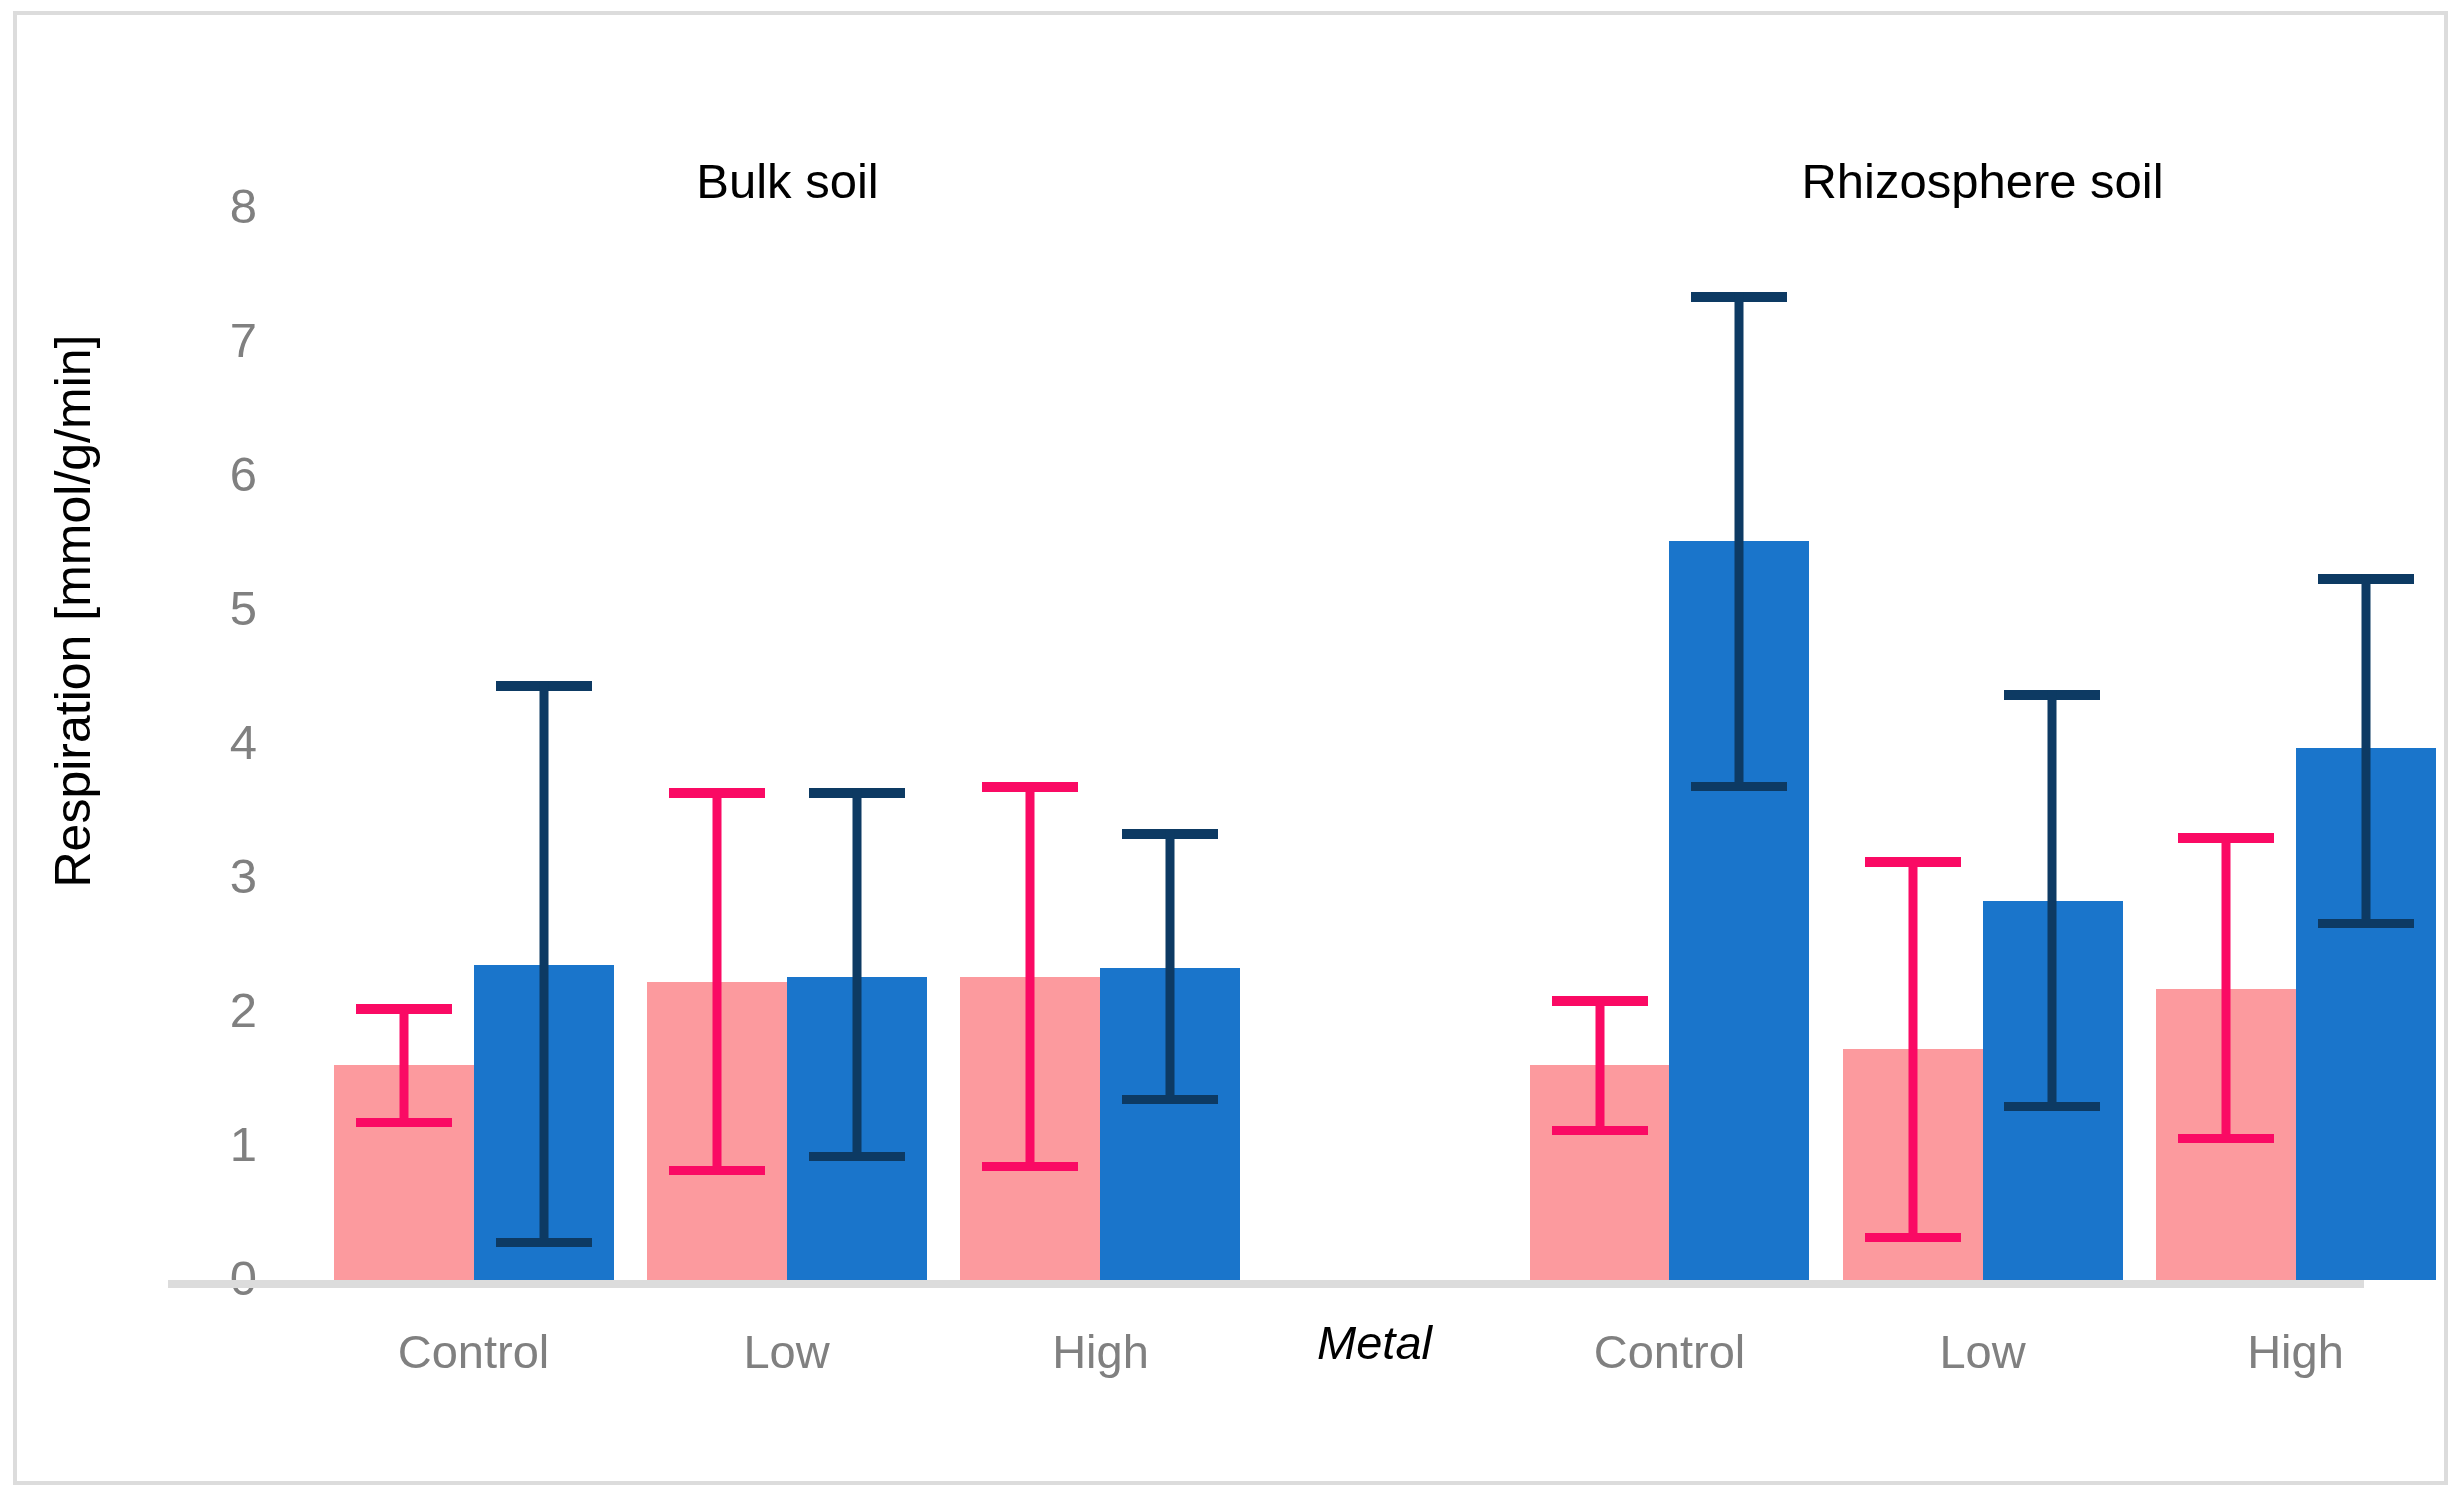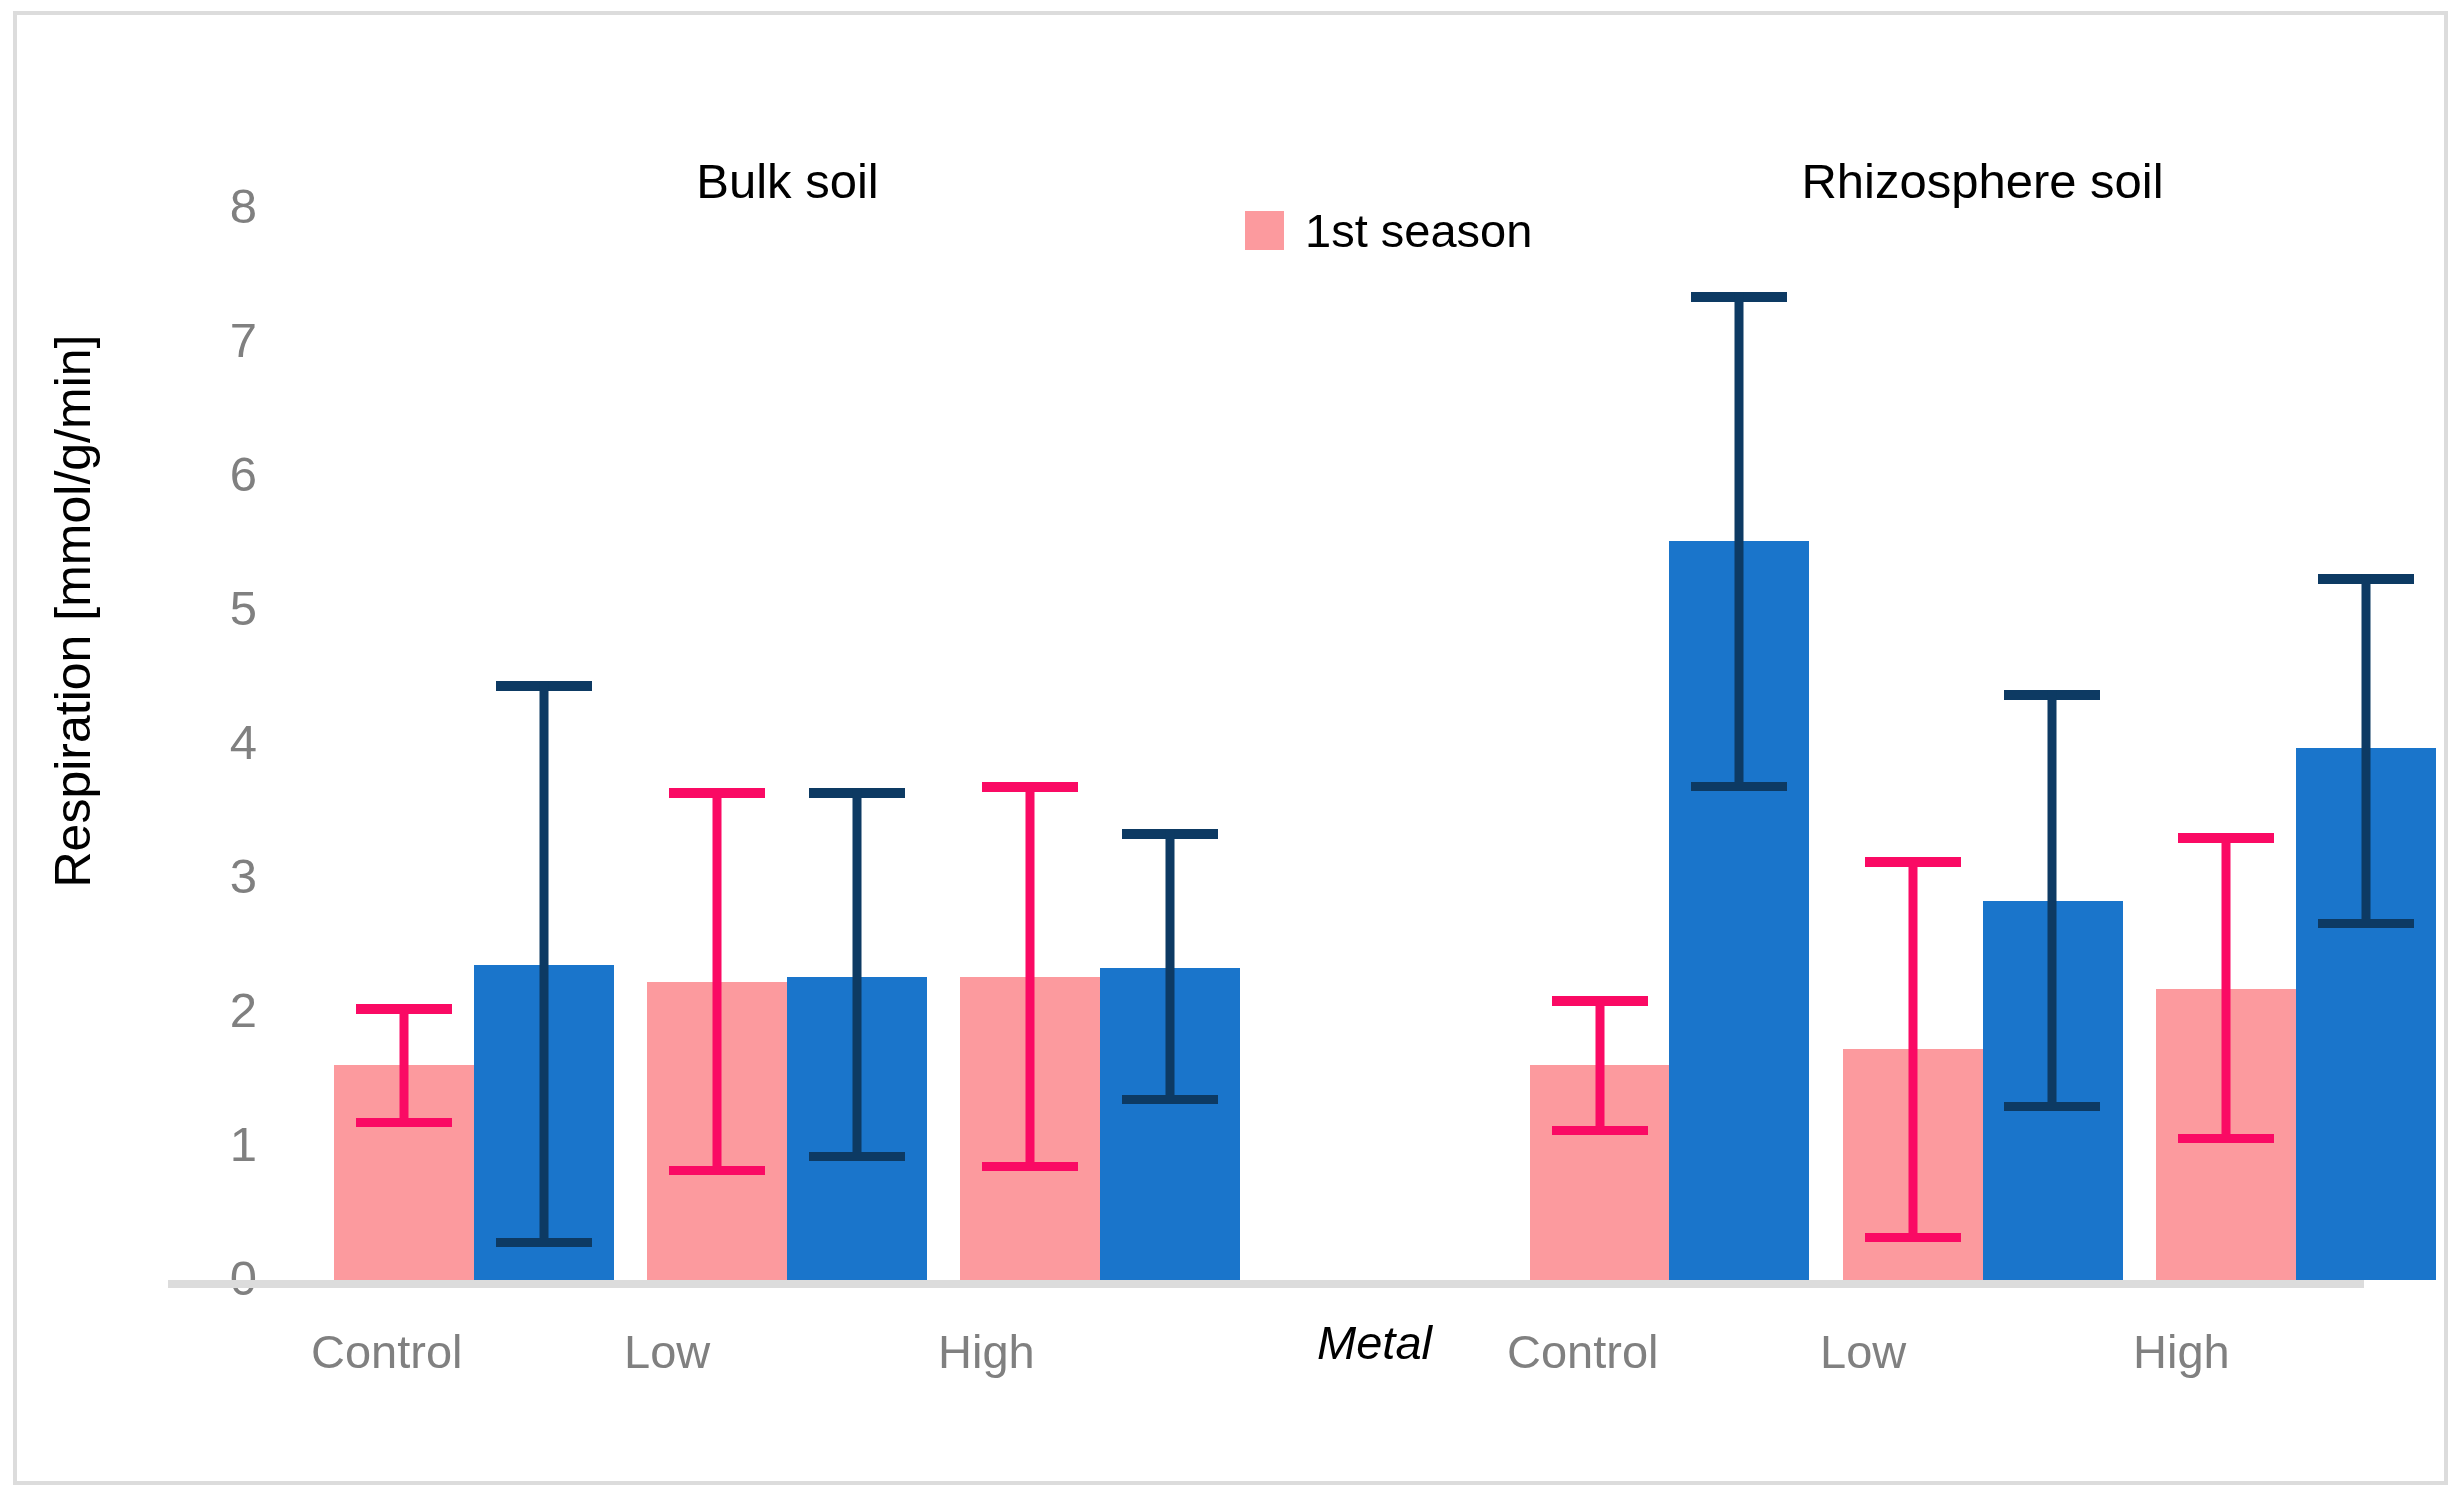--- a/index.html
+++ b/index.html
@@ -64,21 +64,21 @@
   .err .cap{position:absolute; left:0; width:100%; height:9.8px;}
   .err .cap.top{top:0;}
   .err .cap.bot{bottom:0;}
   .err.s1 .stem, .err.s1 .cap{background:#fa0a64;}
   .err.s2 .stem, .err.s2 .cap{background:#0d3a63;}
 
   
   .xtick{
     position:absolute;
     font-size:47px; color:#808080;
-    white-space:nowrap;
+    text-align:center; white-space:nowrap;
   }
   .axis-title{
     position:absolute;
     font-size:47px; color:#000;
     text-align:center; line-height:1.15;
   }
 </style>
 </head>
 <body>
 
@@ -96,24 +96,20 @@
         <div class="ytick" style="left: 142px; top: 569px;">5</div>
         <div class="ytick" style="left: 142px; top: 435px;">6</div>
         <div class="ytick" style="left: 142px; top: 301px;">7</div>
         <div class="ytick" style="left: 142px; top: 167px;">8</div>
       </div>
 
     <div class="group-title" id="title-left" style="left: 236px; top: 138px; width: 1069px;">Bulk soil</div>
     <div class="group-title" id="title-right" style="left: 1431px; top: 138px; width: 1069px;">Rhizosphere soil</div>
 
     <div id="legend">
-        <div class="legend-row">
-          <span class="legend-swatch" style="background: rgb(252, 154, 158);"></span>
-          <span class="legend-text">1st season</span>
-        </div>
       </div>
 
     <div class="bars-layer" id="bars-layer">
         <div class="bar s1" style="left: 317px; width: 140px; height: 215px;"></div>
         <div class="err s1" style="left: 339px; width: 96px; top: 989px; height: 123px;">
           <span class="cap top"></span>
           <span class="stem"></span>
           <span class="cap bot"></span>
         </div>
         <div class="bar s2" style="left: 457px; width: 140px; height: 315px;"></div>

